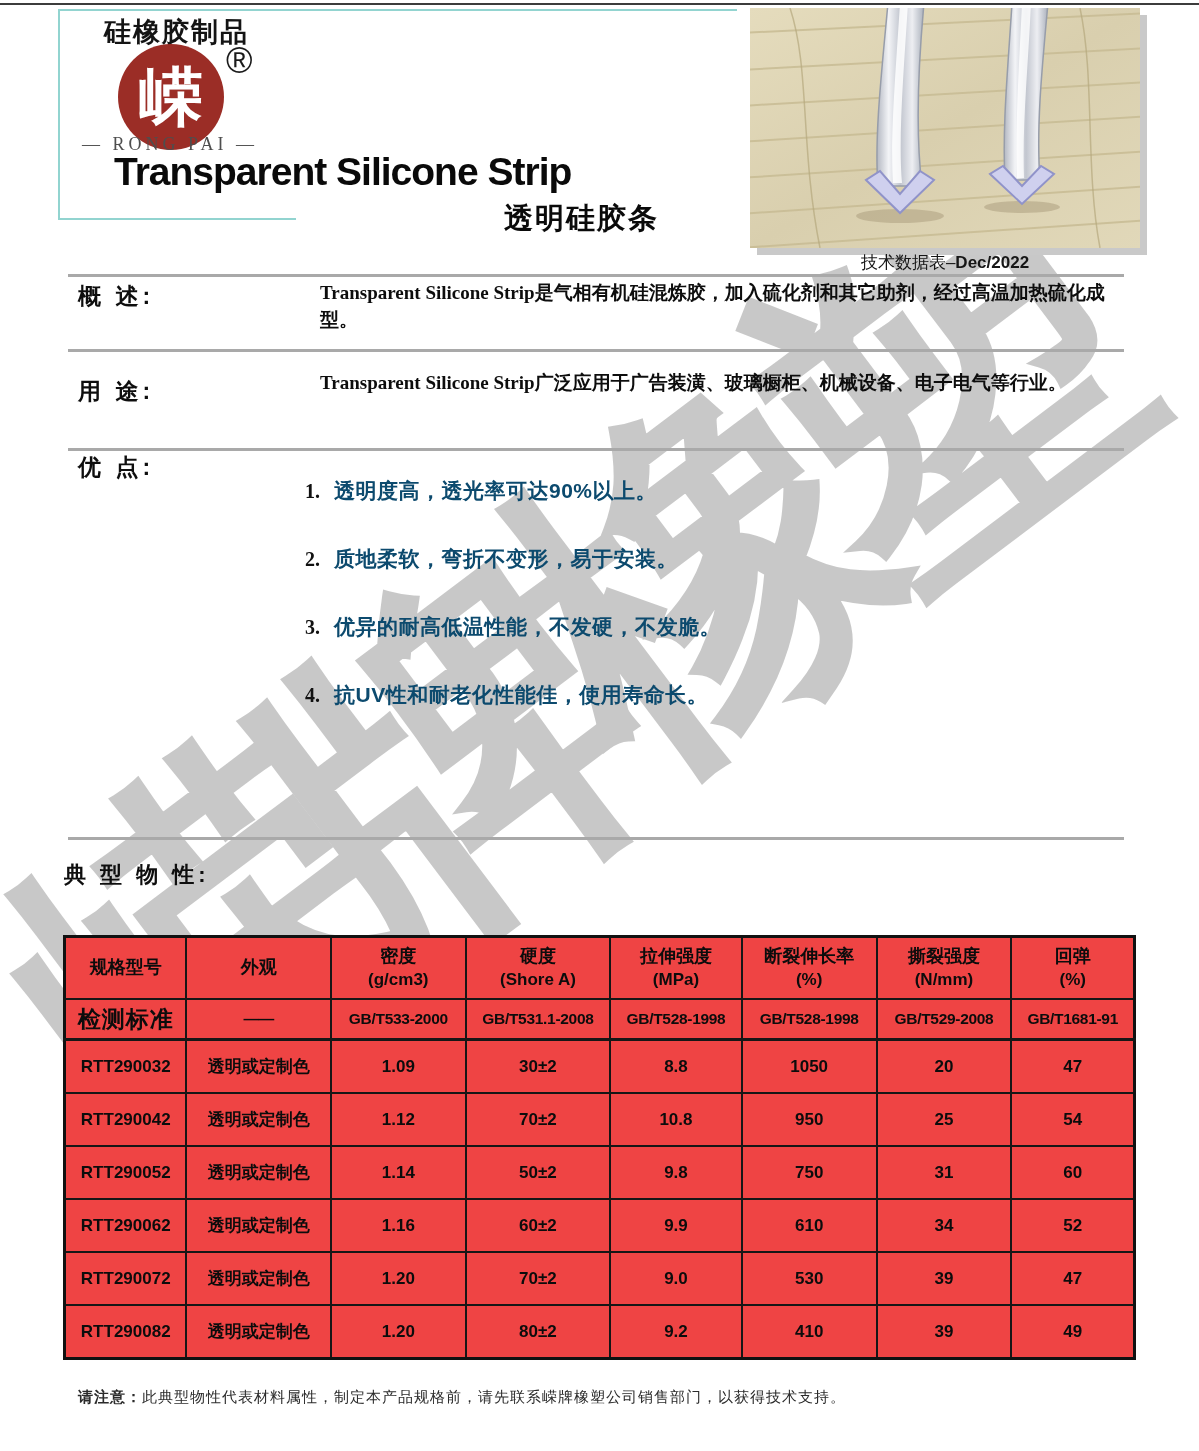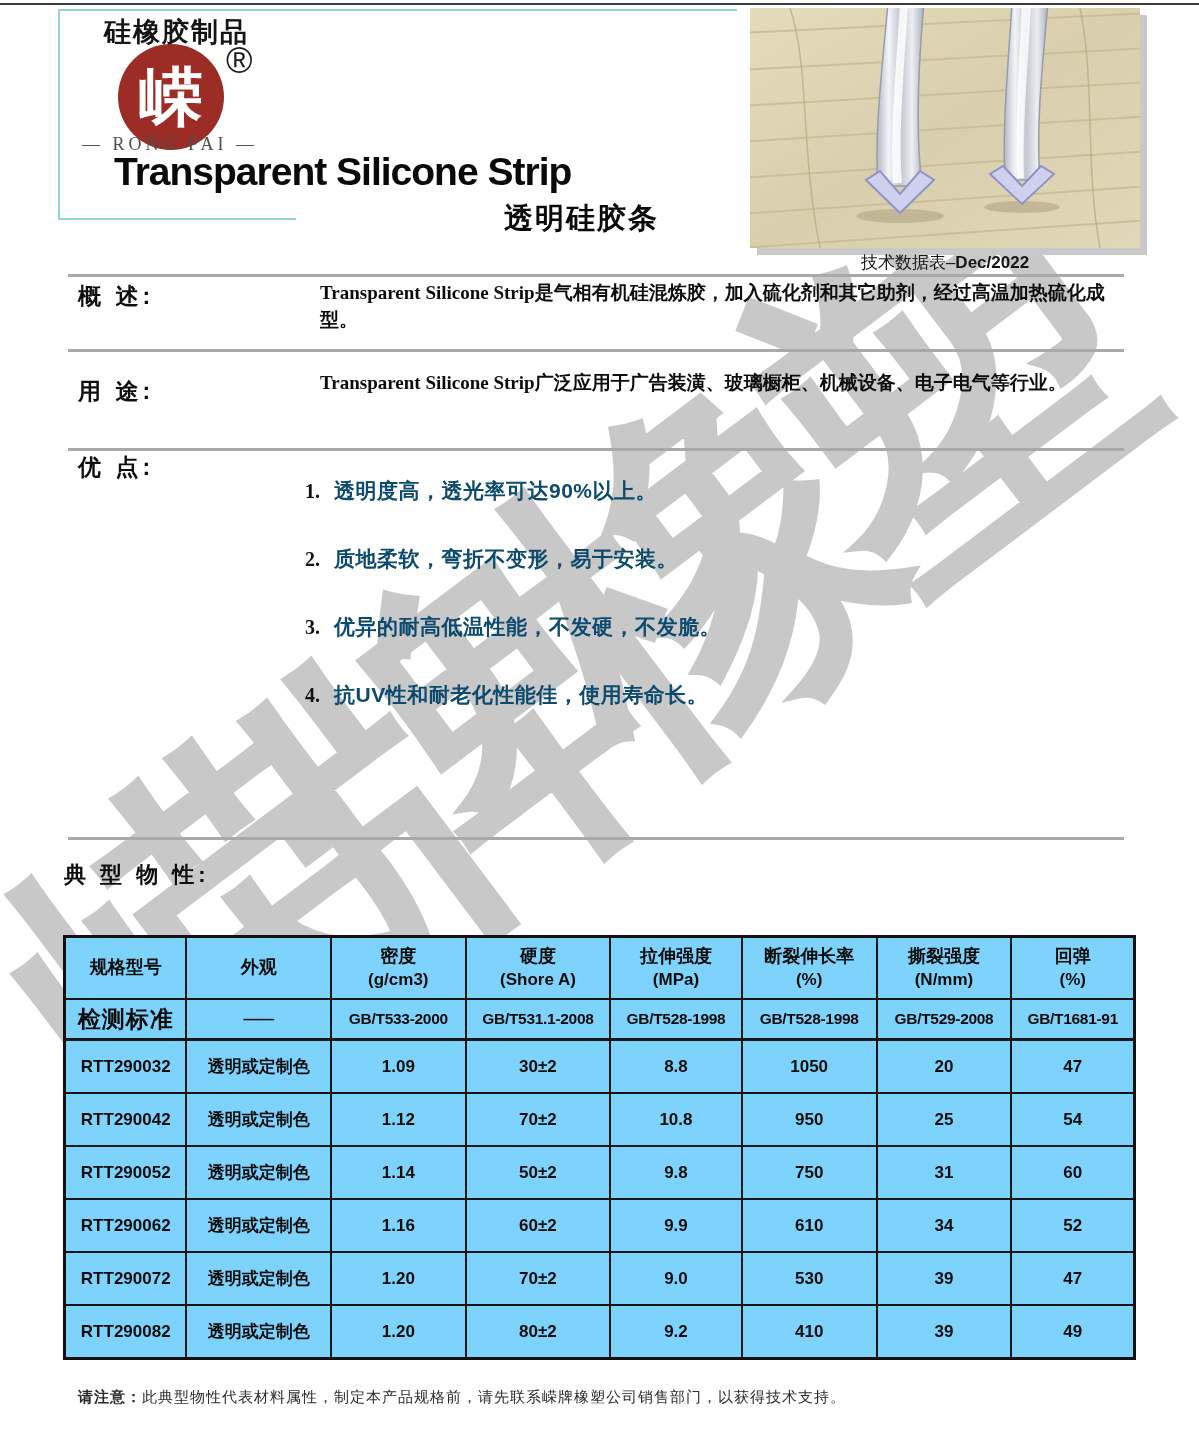--- a/index.html
+++ b/index.html
@@ -51,21 +51,21 @@
   .overview-text { position:absolute; left:320px; top:280px; width:800px; }
   .usage-text    { position:absolute; left:320px; top:370px; width:825px; }
 
   .adv-list { position:absolute; left:298px; top:477px; }
   .adv-item { display:flex; gap:14px; margin-bottom:40px; align-items:baseline; }
   .adv-num  { font-family:"Liberation Serif",serif; font-weight:bold; font-size:20px; width:22px; text-align:right; }
   .adv-text { font-weight:bold; font-size:21px; letter-spacing:0.5px; color:#0c4a6e; line-height:28px; }
 
   
   #prop-table { position:absolute; left:63px; top:935px; width:1073px; border-collapse:collapse;
-                background:#7dd3fc; table-layout:fixed; z-index:2; }
+                background:#ef4444; table-layout:fixed; z-index:2; }
   #prop-table th, #prop-table td { border:2px solid #161616; text-align:center; vertical-align:middle;
                 font-weight:bold; color:#0c0c0c; padding:0; overflow:hidden; }
   #prop-table { border:3px solid #111; }
   #prop-table thead th { height:60px; font-size:18px; line-height:1.3; }
   #prop-table thead th .l2 { font-size:17px; }
   #prop-table tr.std td { height:38px; font-size:15.5px; letter-spacing:-0.3px; border-bottom-width:3px; }
   #prop-table tr.std td:first-child { font-size:23px; letter-spacing:1px; }
   #prop-table tbody td { height:51px; font-size:17px; }
 
   

